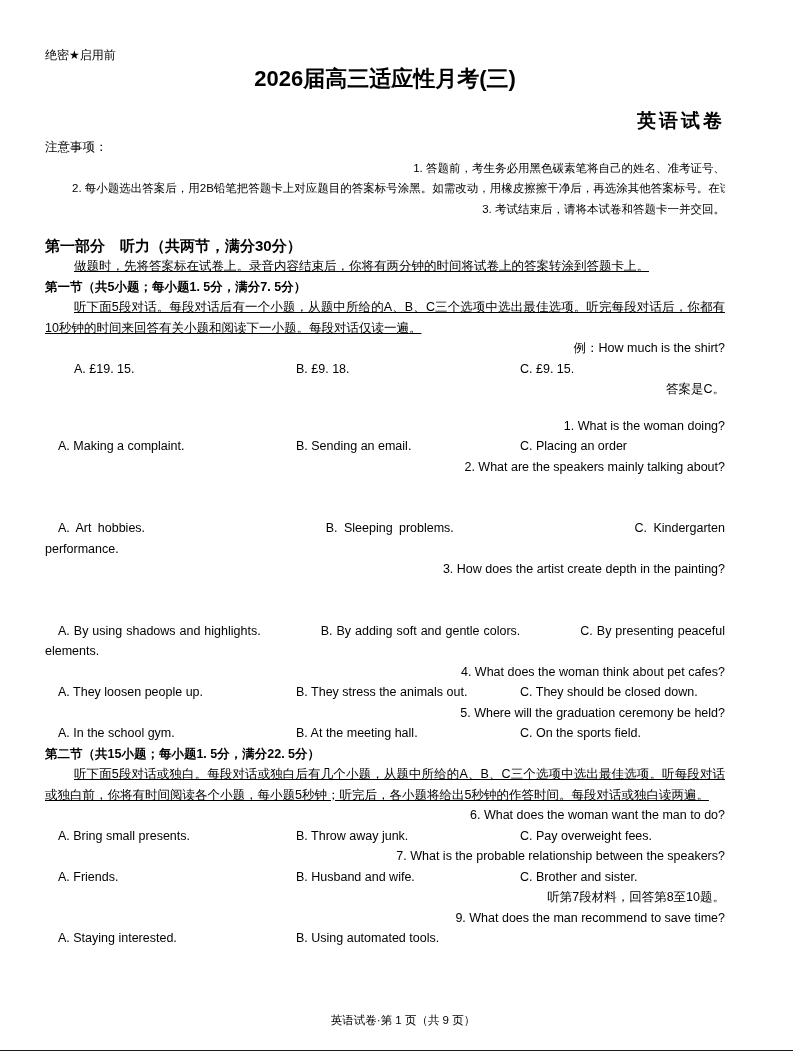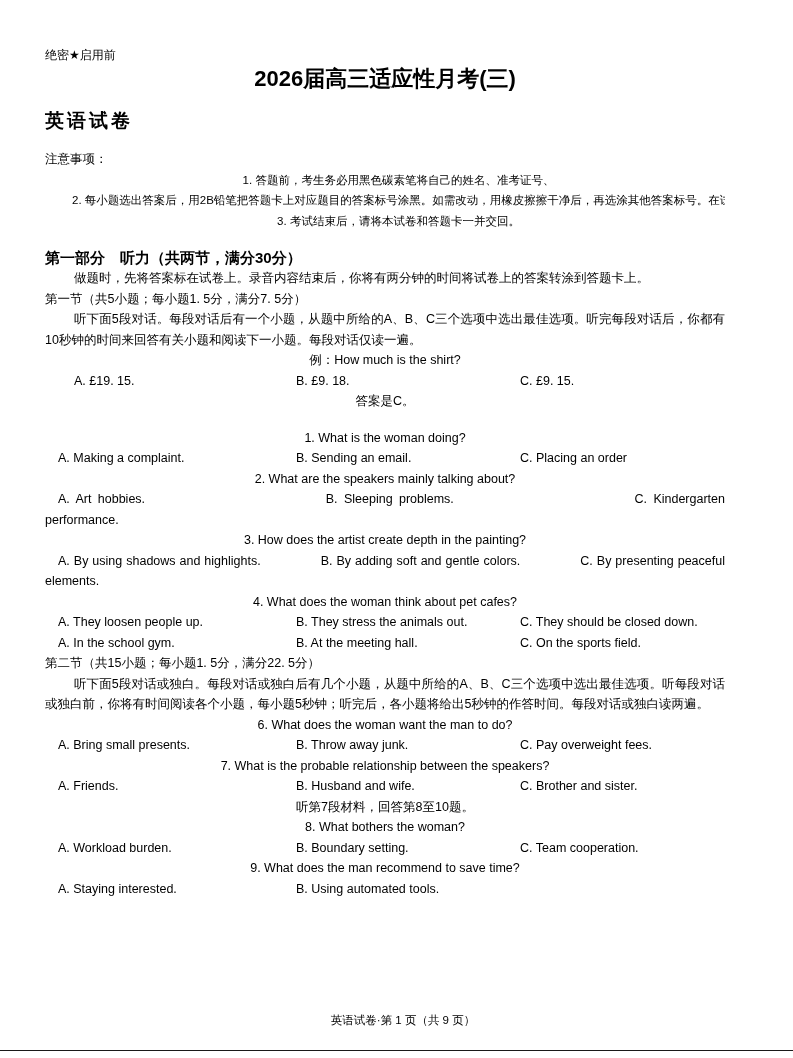--- a/index.html
+++ b/index.html
@@ -6,31 +6,31 @@
   html,body { background:#e8e8e8; }
   .page {
     position:relative; width:793px; height:1058px; margin:0 auto;
     background:#ffffff; color:#000;
     font-family:"Liberation Sans","DejaVu Sans",sans-serif;
     font-size:12.5px; line-height:20.5px;
     padding:48px 68px 0 45px; overflow:hidden;
   }
   .classified { font-size:12px; line-height:15px; }
   .title { text-align:center; font-size:22px; font-weight:bold; line-height:24px; margin-top:4px; }
-  .subtitle { text-align:left; font-size:19px; font-weight:bold; letter-spacing:3px; line-height:28px; margin-top:16px; }
-  .notice-head { margin-top:14px; }
+  .subtitle { text-align:right; font-size:19px; font-weight:bold; letter-spacing:3px; line-height:28px; margin-top:16px; }
+  .notice-head { margin-top:2px; }
   .notices { padding-left:27px; }
   .notices p { white-space:nowrap; font-size:11.5px; overflow:hidden; }
   .part-head { font-weight:bold; font-size:15px; line-height:21px; margin-top:16px; }
-  .sec-head { font-weight:normal; }
-  .indent { text-indent:29px; text-align:justify; }
-  p { text-align:center; }
+  .sec-head { font-weight:bold; }
+  .indent { text-indent:29px; text-align:justify;text-decoration:underline; }
+  p { text-align:right; }
   .opt-grid { display:grid; grid-template-columns:238px 224px auto; padding-left:13px; }
   .opt-grid.example { padding-left:29px; grid-template-columns:222px 224px auto; }
-  .opts-flow { text-align:justify; text-indent:13px; }
+  .opts-flow { text-align:justify; text-indent:13px;margin-top:41px; }
   .tab { display:inline-block; height:1px; vertical-align:baseline; }
   .spacer { height:16px; }
   .footer { position:absolute; left:13px; right:0; bottom:28px; text-align:center; font-size:11.5px; }
   .bottom-rule { position:absolute; left:0; right:0; bottom:7px; border-top:1.6px solid #1a1a1a; }
 </style>
 </head>
 <body>
 
 <div class="page">
 
@@ -80,20 +80,21 @@
       </div>
       <div>
         <p>4. What does the woman think about pet cafes?</p>
         <div class="opt-grid">
           <span>A. They loosen people up.</span>
           <span>B. They stress the animals out.</span>
           <span>C. They should be closed down.</span>
         </div>
       </div>
       <div>
+        <p>5. Where will the graduation ceremony be held?</p>
         <div class="opt-grid">
           <span>A. In the school gym.</span>
           <span>B. At the meeting hall.</span>
           <span>C. On the sports field.</span>
         </div>
       </div>
     </div>
 
   <div class="sec-head">第二节（共15小题；每小题1. 5分，满分22. 5分）</div>
   <p class="indent">听下面5段对话或独白。每段对话或独白后有几个小题，从题中所给的A、B、C三个选项中选出最佳选项。听每段对话或独白前，你将有时间阅读各个小题，每小题5秒钟；听完后，各小题将给出5秒钟的作答时间。每段对话或独白读两遍。</p>
@@ -109,28 +110,20 @@
       <div>
         <p>7. What is the probable relationship between the speakers?</p>
         <div class="opt-grid">
           <span>A. Friends.</span>
           <span>B. Husband and wife.</span>
           <span>C. Brother and sister.</span>
         </div>
       </div>
       <p>听第7段材料，回答第8至10题。</p>
       <div>
-        <p>8. What bothers the woman?</p>
-        <div class="opt-grid">
-          <span>A. Workload burden.</span>
-          <span>B. Boundary setting.</span>
-          <span>C. Team cooperation.</span>
-        </div>
-      </div>
-      <div>
         <p>9. What does the man recommend to save time?</p>
         <div class="opt-grid">
           <span>A. Staying interested.</span>
           <span>B. Using automated tools.</span>
         </div>
       </div>
     </div>
 
   <div class="footer">英语试卷·第 1 页（共 9 页）</div>
   <div class="bottom-rule"></div>

